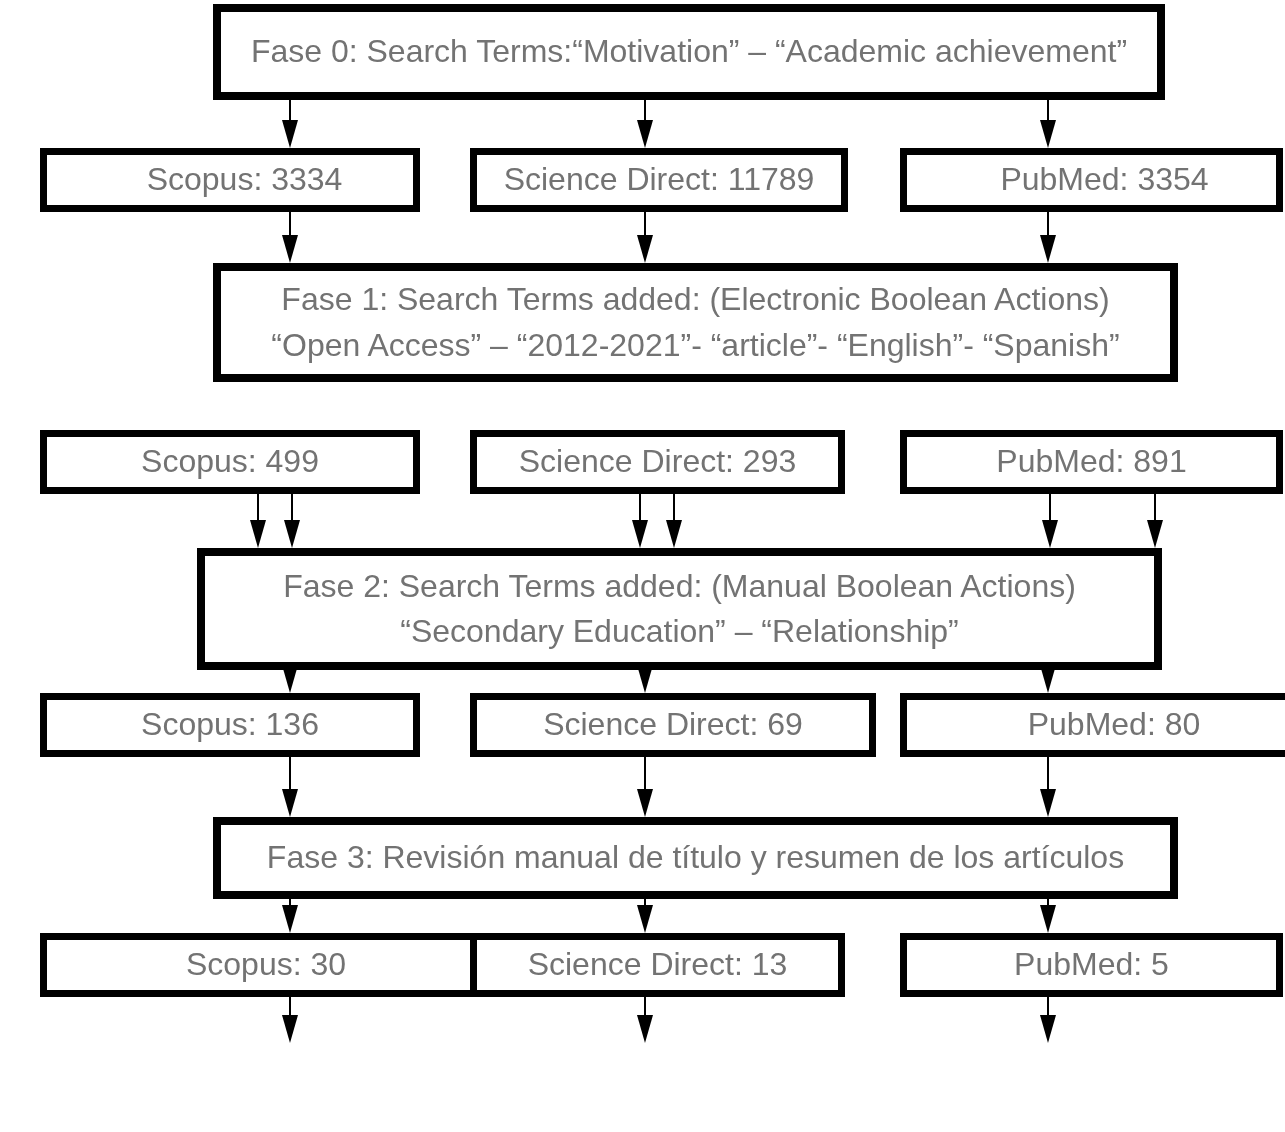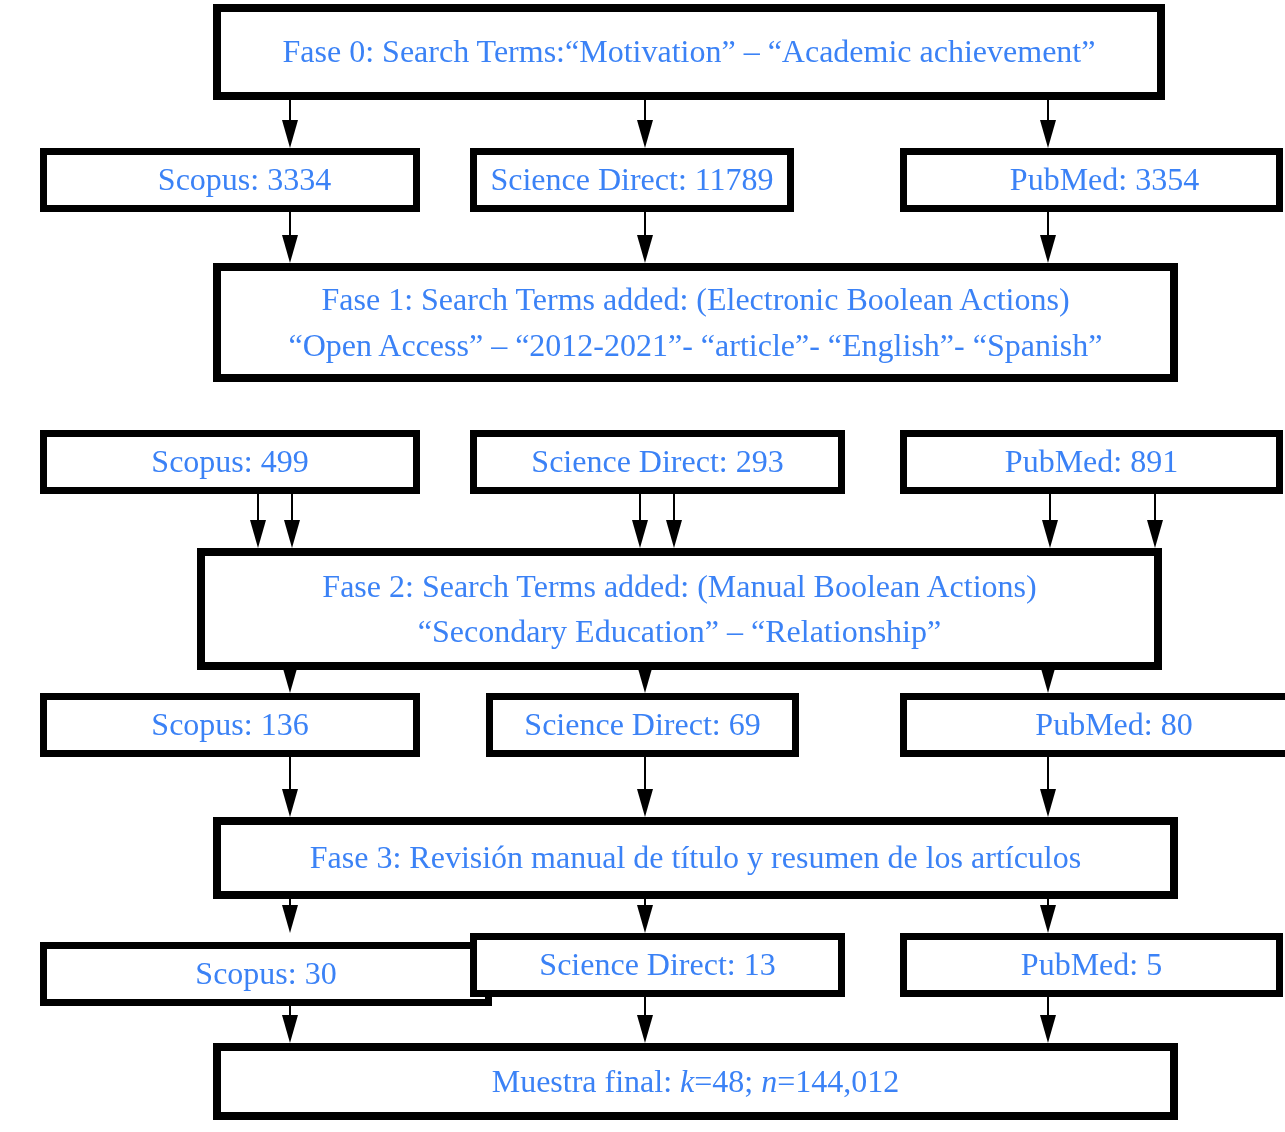--- a/index.html
+++ b/index.html
@@ -5,22 +5,22 @@
   html, body {
     margin: 0;
     padding: 0;
     background: #ffffff;
   }
   .canvas {
     position: relative;
     width: 1285px;
     height: 1132px;
     background: #ffffff;
-    font-family: Liberation Serif, serif;
-    color: #3b82f6;
+    font-family: Liberation Sans, sans-serif;
+    color: #737373;
     overflow: hidden;
   }
   .box {
     position: absolute;
     background: #ffffff;
     border: 7px solid #000000;
     box-sizing: border-box;
     display: flex;
     flex-direction: column;
     align-items: center;
@@ -76,21 +76,21 @@
       <div class="head"></div>
     </div>
   <div class="arrow" style="left:1039px; top:100px; height:48px;">
       <div class="stem"></div>
       <div class="head"></div>
     </div>
 
   <div class="box" style="left:40px; top:148px; width:380px; height:64px;padding-left:29px;">
     <div>Scopus: 3334</div>
   </div>
-  <div class="box" style="left:470px; top:148px; width:324px; height:64px;">
+  <div class="box" style="left:470px; top:148px; width:378px; height:64px;">
     <div>Science Direct: 11789</div>
   </div>
   <div class="box" style="left:900px; top:148px; width:383px; height:64px;padding-left:26px;">
     <div>PubMed: 3354</div>
   </div>
 
   <div class="arrow" style="left:281px; top:212px; height:51px;">
       <div class="stem"></div>
       <div class="head"></div>
     </div>
@@ -157,21 +157,21 @@
       <div class="head"></div>
     </div>
   <div class="arrow" style="left:1039px; top:647px; height:46px;">
       <div class="stem"></div>
       <div class="head"></div>
     </div>
 
   <div class="box" style="left:40px; top:693px; width:380px; height:64px;">
     <div>Scopus: 136</div>
   </div>
-  <div class="box" style="left:486px; top:693px; width:313px; height:64px;">
+  <div class="box" style="left:470px; top:693px; width:406px; height:64px;">
     <div>Science Direct: 69</div>
   </div>
   <div class="box" style="left:900px; top:693px; width:428px; height:64px;">
     <div>PubMed: 80</div>
   </div>
 
   <div class="arrow" style="left:281px; top:757px; height:60px;">
       <div class="stem"></div>
       <div class="head"></div>
     </div>
@@ -194,21 +194,21 @@
     </div>
   <div class="arrow" style="left:636px; top:890px; height:43px;">
       <div class="stem"></div>
       <div class="head"></div>
     </div>
   <div class="arrow" style="left:1039px; top:890px; height:43px;">
       <div class="stem"></div>
       <div class="head"></div>
     </div>
 
-  <div class="box" style="left:40px; top:933px; width:452px; height:64px;margin-top:9px;">
+  <div class="box" style="left:40px; top:933px; width:452px; height:64px;">
     <div>Scopus: 30</div>
   </div>
   <div class="box" style="left:470px; top:933px; width:375px; height:64px;">
     <div>Science Direct: 13</div>
   </div>
   <div class="box" style="left:900px; top:933px; width:383px; height:64px;">
     <div>PubMed: 5</div>
   </div>
 
   <div class="arrow" style="left:281px; top:997px; height:46px;">
@@ -217,19 +217,14 @@
     </div>
   <div class="arrow" style="left:636px; top:997px; height:46px;">
       <div class="stem"></div>
       <div class="head"></div>
     </div>
   <div class="arrow" style="left:1039px; top:997px; height:46px;">
       <div class="stem"></div>
       <div class="head"></div>
     </div>
 
-  <div class="box wide" style="left:213px; top:1043px; width:965px; height:77px;">
-    <div>
-      <span>Muestra final: </span><span class="italic">k</span><span>=48; </span><span class="italic">n</span><span>=144,012</span>
-    </div>
-  </div>
 
 </div>
 
 </body></html>

